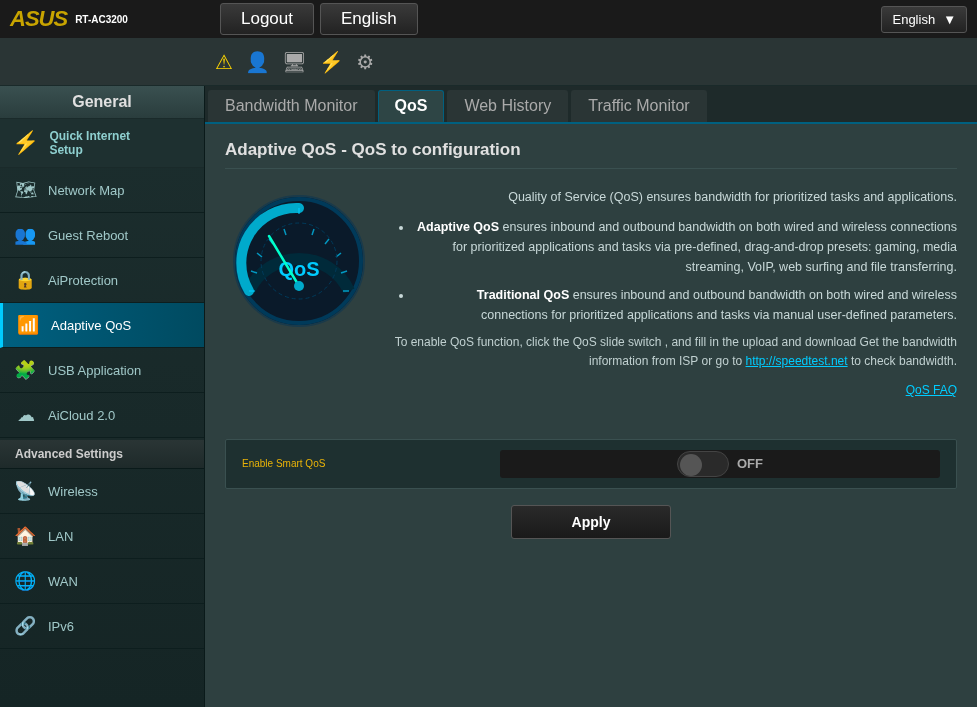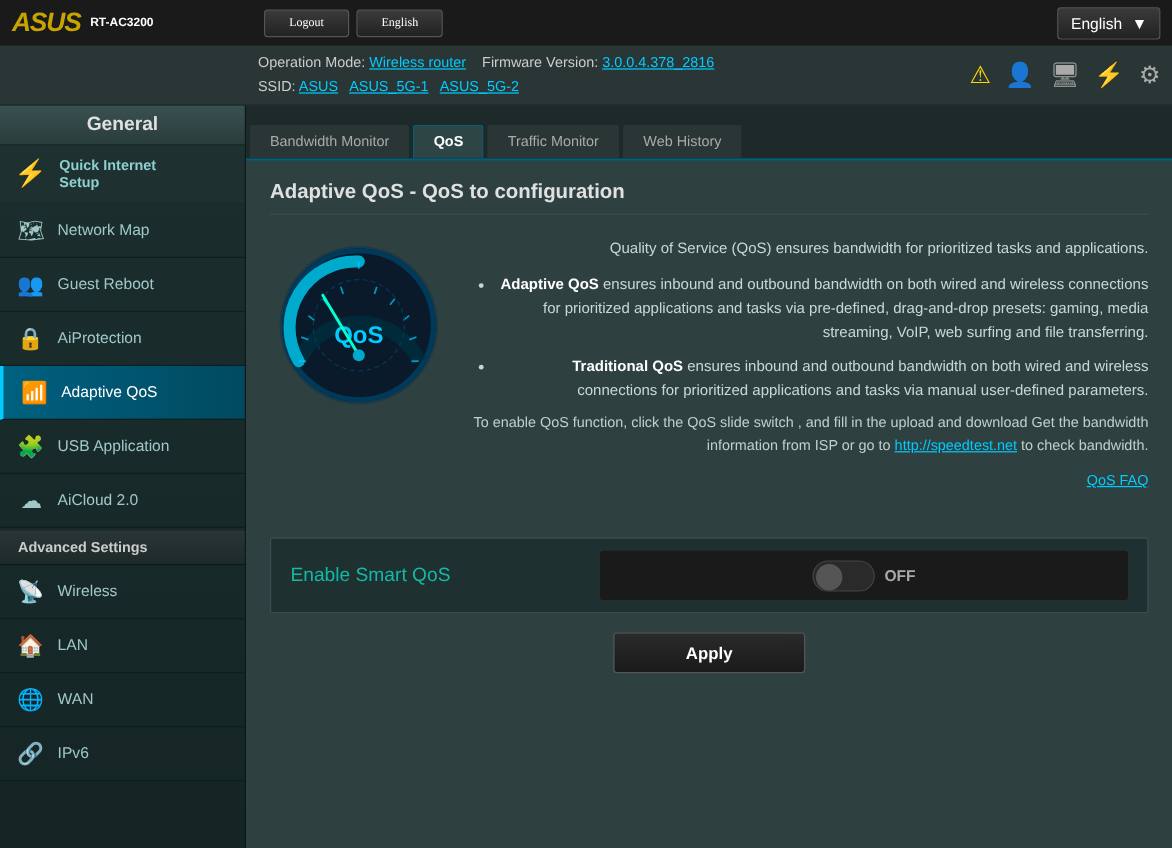--- a/index.html
+++ b/index.html
@@ -42,23 +42,22 @@
       display: flex;
       gap: 6px;
       flex: 1;
     }
     .top-btn {
       background: linear-gradient(to bottom, #3a3a3a, #222);
       color: white;
       border: 1px solid #555;
       padding: 5px 20px;
       cursor: pointer;
-      font-size: 10px;
+      font-size: 17px;
       border-radius: 3px;
-      font-family: Liberation Serif, serif;
     }
     .lang-selector {
       display: flex;
       align-items: center;
       background: linear-gradient(to bottom, #3a3a3a, #222);
       border: 1px solid #555;
       color: white;
       padding: 5px 10px;
       cursor: pointer;
       font-size: 13px;
@@ -170,27 +169,26 @@
     
     .tab-bar {
       display: flex;
       background: #1e2a2a;
       border-bottom: 2px solid #006080;
       padding-top: 4px;
     }
     .tab {
       padding: 6px 16px;
       cursor: pointer;
-      font-size: 12px;
+      font-size: 16px;
       color: #aaa;
       border: 1px solid transparent;
       border-radius: 3px 3px 0 0;
       margin-left: 3px;
       background: #2a3535;
-      margin-top: 12px;
     }
     .tab.active {
       background: #2e4545;
       color: white;
       border-color: #006080;
       border-bottom-color: #2e4545;
       font-weight: bold;
     }
 
     
@@ -267,32 +265,32 @@
       display: flex;
       align-items: center;
       background: #1e3030;
       border: 1px solid #3a5050;
       padding: 10px 16px;
       margin-bottom: 16px;
       border-radius: 2px;
     }
     .smart-qos-label {
       flex: 1;
-      color: #14b8a6;
-      font-size: 16px;
+      color: #eab308;
+      font-size: 10px;
     }
     .toggle-switch {
       display: flex;
       align-items: center;
       background: #1a1a1a;
       border-radius: 3px;
       overflow: hidden;
       cursor: pointer;
       width: 440px;
-      height: 41px;
+      height: 28px;
       justify-content: center;
     }
     .toggle-track {
       width: 52px;
       height: 26px;
       background: #2a2a2a;
       border-radius: 13px;
       border: 1px solid #444;
       position: relative;
       cursor: pointer;
@@ -343,37 +341,20 @@
     <button class="top-btn">Logout</button>
     <button class="top-btn">English</button>
   </div>
   <div class="lang-selector">
     <span>English</span>
     <span>▼</span>
   </div>
 </div>
 
 <div class="info-bar">
-  <div class="info-left">
-    <div>
-      <span>Operation Mode:</span>
-      <a>Wireless router</a>
-      &nbsp;&nbsp;
-      <span>Firmware Version:</span>
-      <a>3.0.0.4.378_2816</a>
-    </div>
-    <div>
-      <span>SSID:</span>
-      <a>ASUS</a>
-      &nbsp;
-      <a>ASUS_5G-1</a>
-      &nbsp;
-      <a>ASUS_5G-2</a>
-    </div>
-  </div>
   <div class="info-icons">
     <span class="info-icon icon-warn">⚠</span>
     <span class="info-icon icon-user">👤</span>
     <span class="info-icon icon-monitor">🖥</span>
     <span class="info-icon icon-usb">⚡</span>
     <span class="info-icon icon-power">⚙</span>
   </div>
 </div>
 
 <div class="main-layout">
@@ -429,22 +410,22 @@
       <span class="si-icon">🔗</span>
       <span>IPv6</span>
     </div>
   </div>
 
   <div class="content-area">
 
     <div class="tab-bar">
       <div class="tab">Bandwidth Monitor</div>
       <div class="tab active">QoS</div>
+      <div class="tab">Web History</div>
       <div class="tab">Traffic Monitor</div>
-      <div class="tab">Web History</div>
     </div>
 
     <div class="page-content">
       <div class="page-title">Adaptive QoS - QoS to configuration</div>
 
       <div class="qos-body">
 
         <div class="qos-image">
           <svg class="gauge-svg" viewBox="0 0 140 140" xmlns="http://www.w3.org/2000/svg">
 

